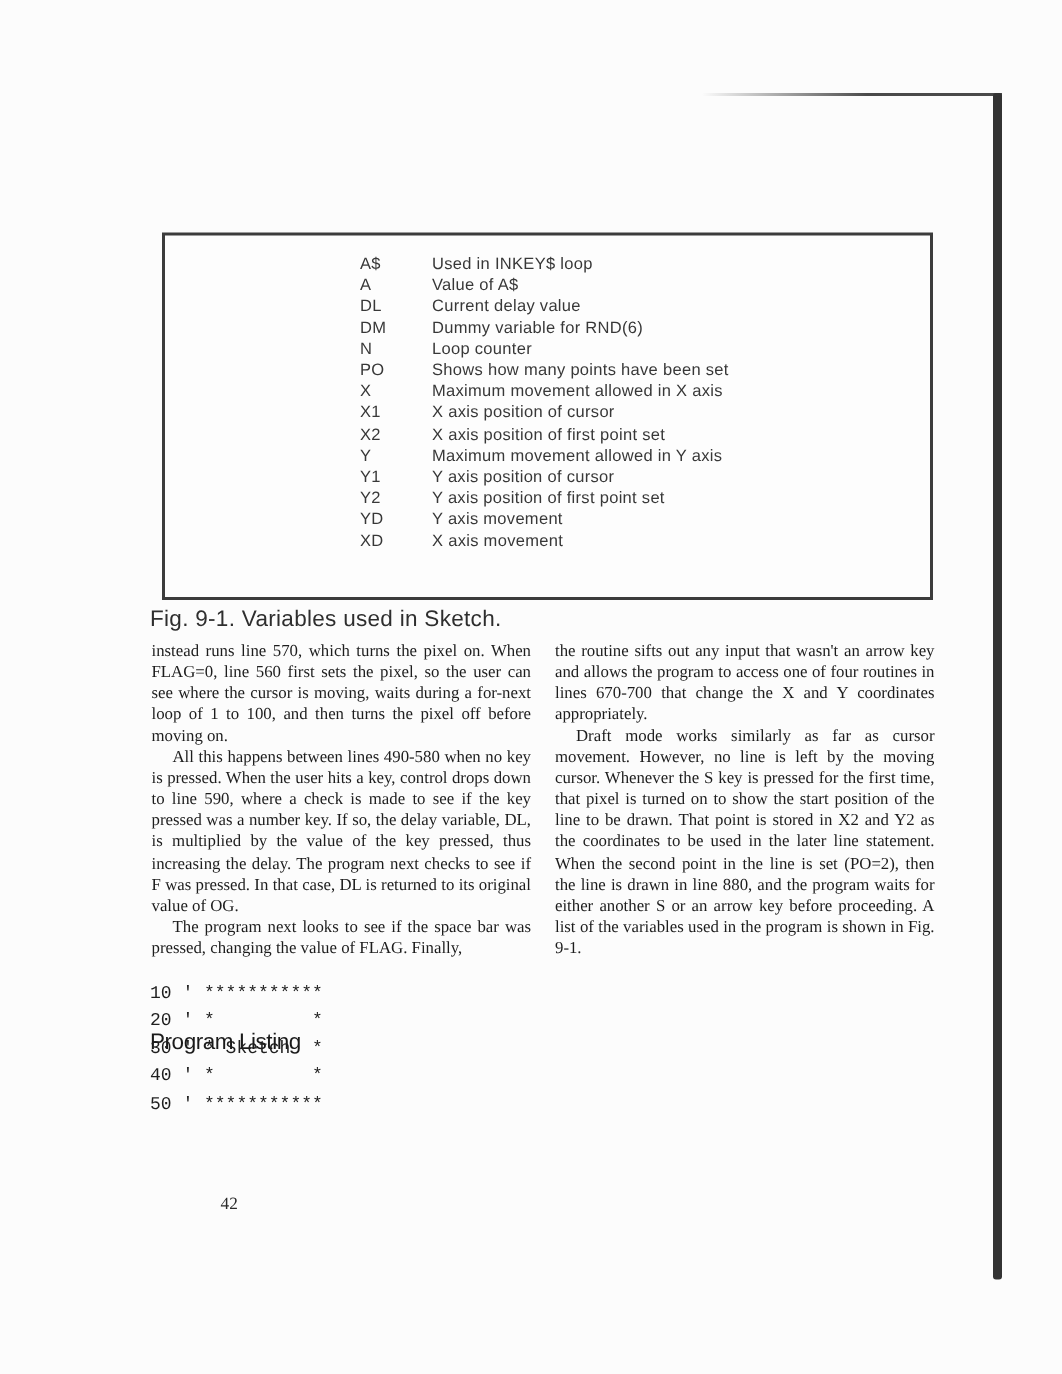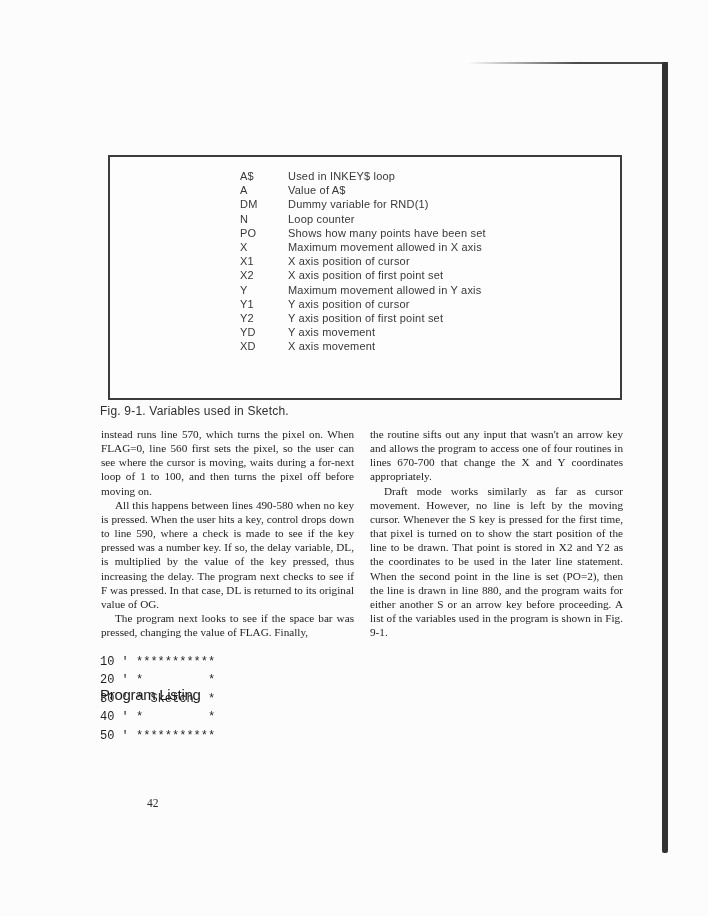--- a/index.html
+++ b/index.html
@@ -58,21 +58,21 @@
   }
   .var-row { display: flex; }
   .var-name { width: 48px; flex: 0 0 48px; }
   .var-desc { flex: 1; }
 
   .figure-caption {
     position: absolute;
     left: 100px;
     top: 404px;
     font-family: "Liberation Sans", sans-serif;
-    font-size: 12px;
+    font-size: 15px;
     color: #2e2e2e;
     letter-spacing: 0.2px;
   }
 
   
   .columns {
     position: absolute;
     left: 100px;
     top: 427px;
     width: 523px;
@@ -131,22 +131,26 @@
   <div class="var-table">
     <div class="var-row">
         <span class="var-name">A$</span>
         <span class="var-desc">Used in INKEY$ loop</span>
       </div>
     <div class="var-row">
         <span class="var-name">A</span>
         <span class="var-desc">Value of A$</span>
       </div>
     <div class="var-row">
+        <span class="var-name">DL</span>
+        <span class="var-desc">Current delay value</span>
+      </div>
+    <div class="var-row">
         <span class="var-name">DM</span>
-        <span class="var-desc">Dummy variable for RND(1)</span>
+        <span class="var-desc">Dummy variable for RND(6)</span>
       </div>
     <div class="var-row">
         <span class="var-name">N</span>
         <span class="var-desc">Loop counter</span>
       </div>
     <div class="var-row">
         <span class="var-name">PO</span>
         <span class="var-desc">Shows how many points have been set</span>
       </div>
     <div class="var-row">

